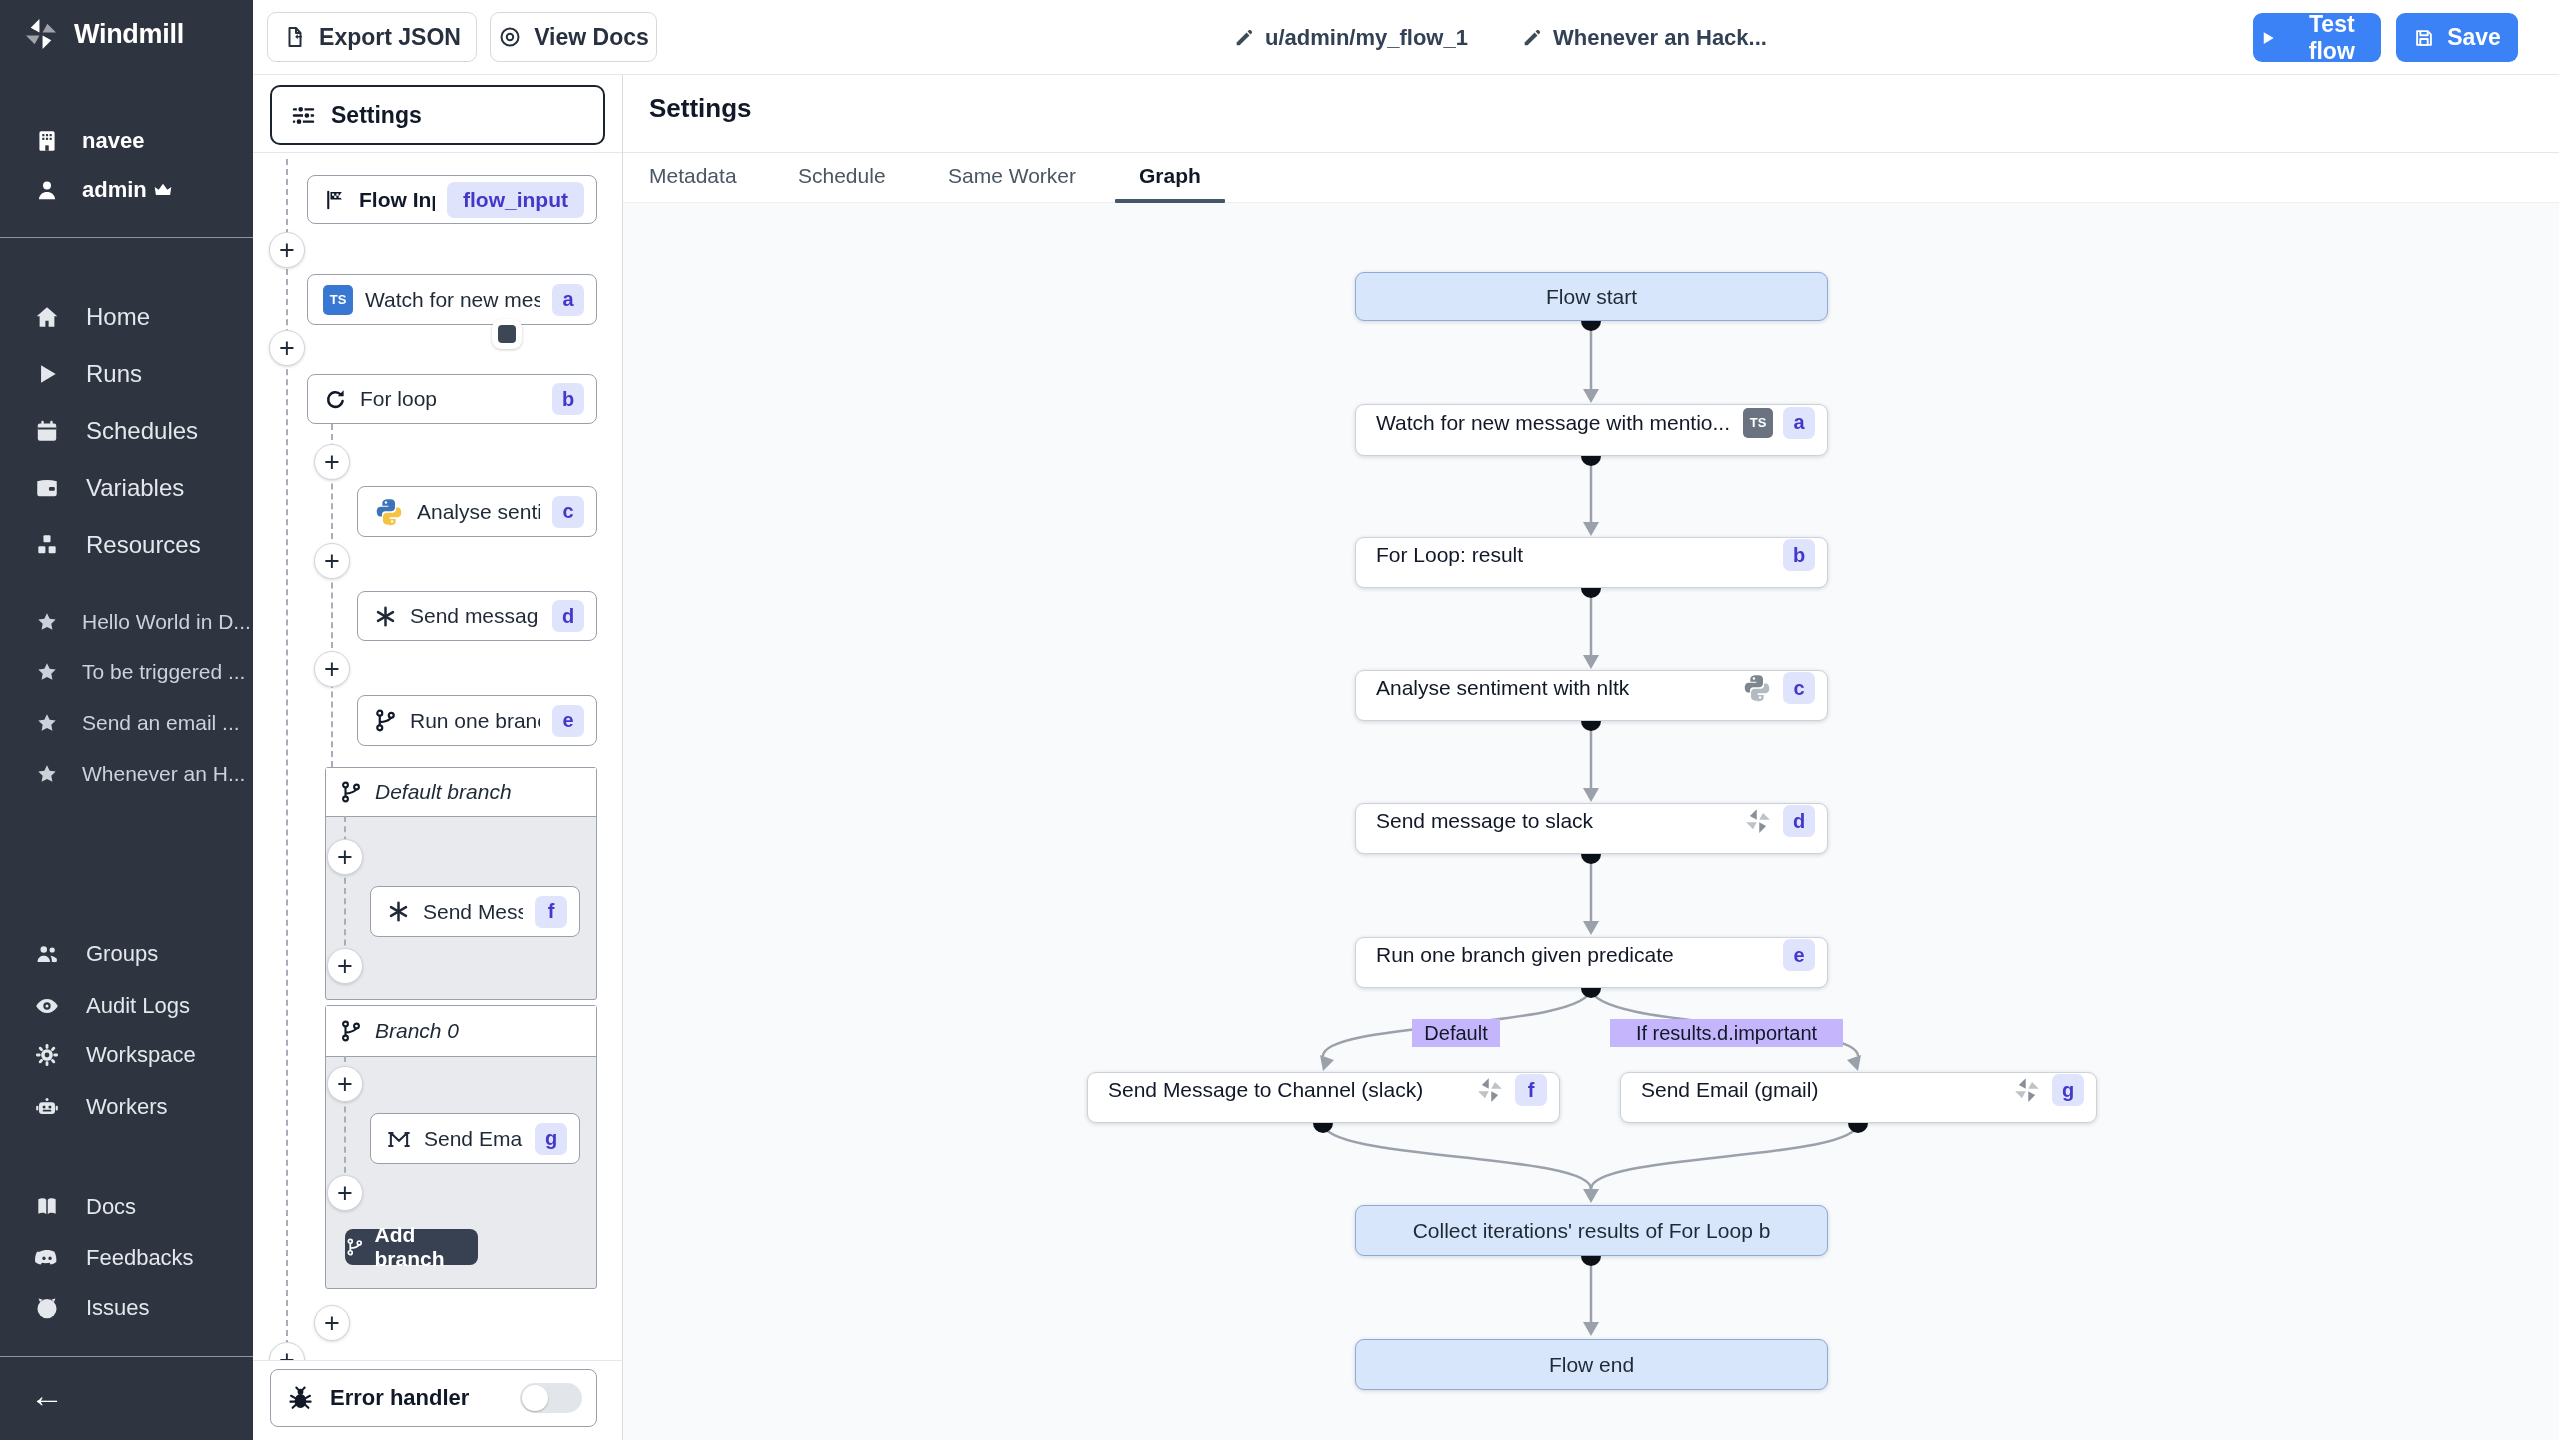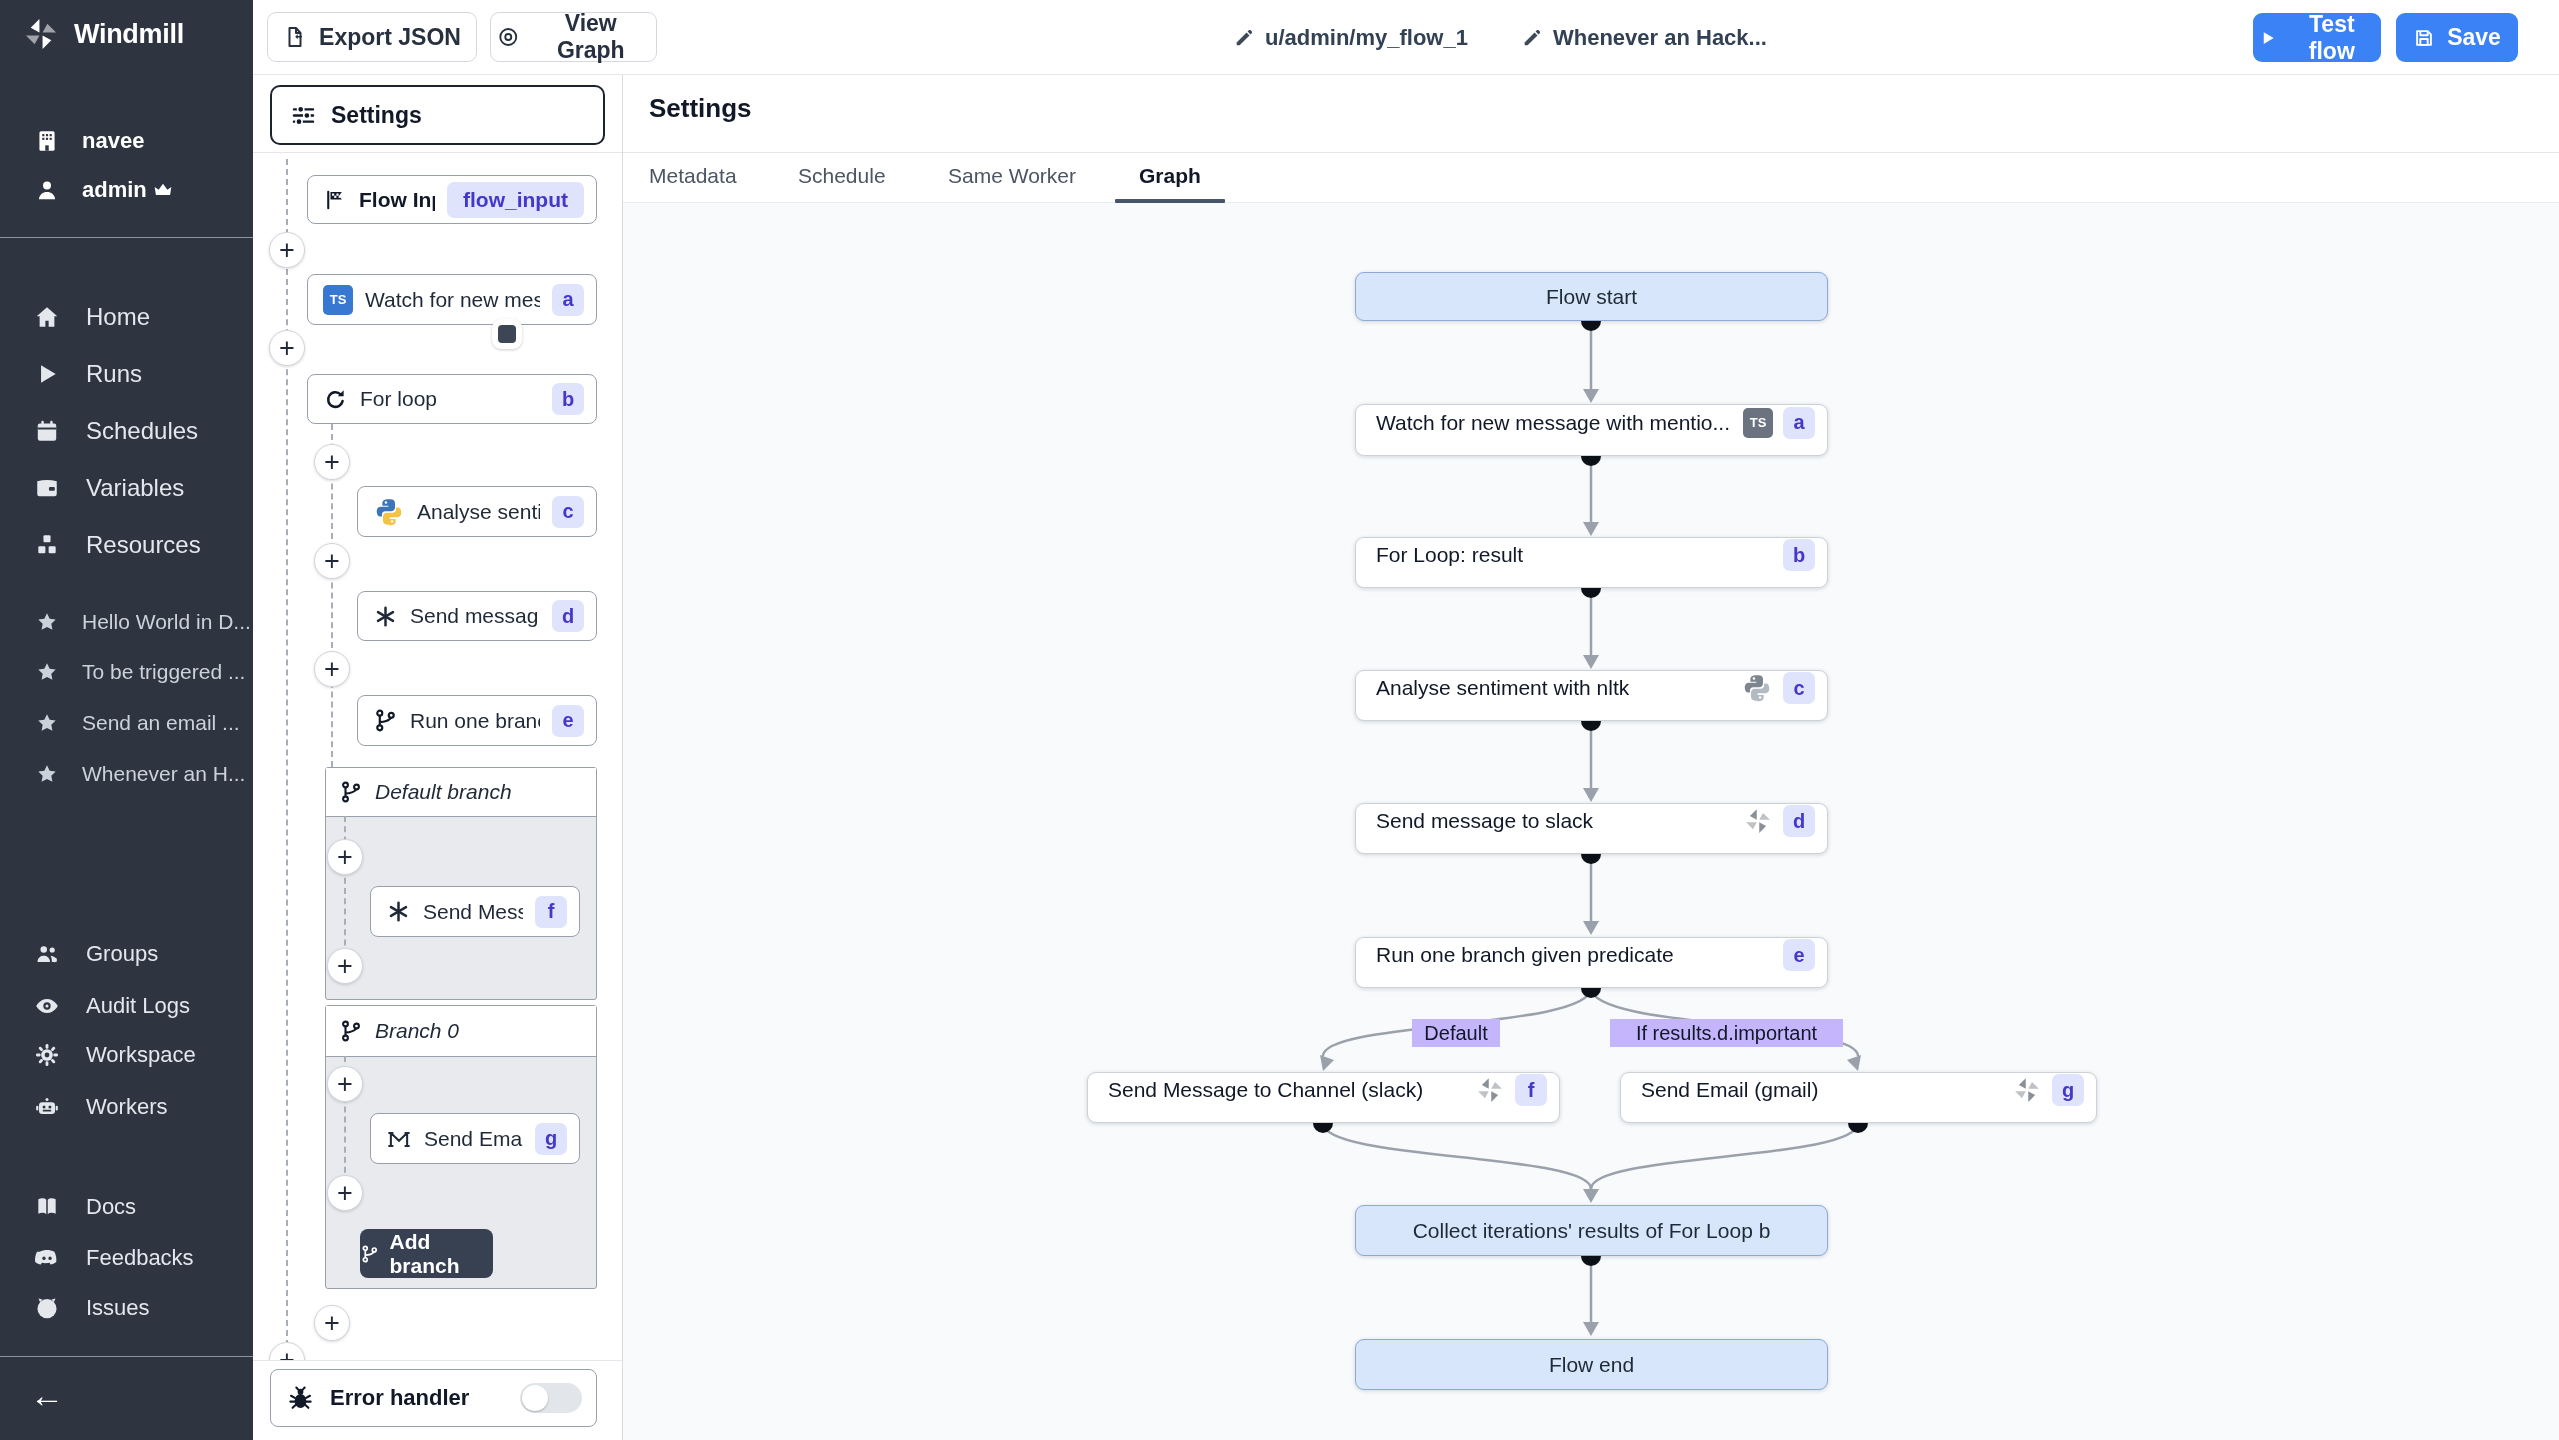--- a/index.html
+++ b/index.html
@@ -453,21 +453,21 @@
     <button class="tb-btn" style="left:14px;top:12px;width:210px;height:50px">
       <svg class="ic" width="24" height="24">
           <use href="#i-file-export"></use>
         </svg>
       <span>Export JSON</span>
     </button>
     <button class="tb-btn" style="left:237px;top:12px;width:167px;height:50px">
       <svg class="ic" width="24" height="24">
           <use href="#i-target"></use>
         </svg>
-      <span>View Graph</span>
+      <span>View Docs</span>
     </button>
 
     <div class="crumbs">
       <div class="crumb">
         <svg style="color:#3f4a59">
             <use href="#i-pencil"></use>
           </svg>
         <span>u/admin/my_flow_1</span>
       </div>
       <div class="crumb">
@@ -592,21 +592,21 @@
     <div class="dash" style="left:91px;top:981px;height:137px"></div>
     <div class="plus" style="left:74px;top:991px">+</div>
     <div class="pnode" style="left:117px;top:1038px;width:210px;height:51px">
       <svg class="ic" width="26" height="26" style="color:#1f2937">
           <use href="#i-gmail"></use>
         </svg>
       <span class="lbl">Send Emai...</span>
       <span class="badge">g</span>
     </div>
     <div class="plus" style="left:74px;top:1100px">+</div>
-    <div class="addbranch" style="left:107px;top:1154px;width:133px;height:49px">
+    <div class="addbranch" style="left:92px;top:1154px;width:133px;height:36px">
       <svg class="ic" width="22" height="22" style="color:#fff">
           <use href="#i-branch"></use>
         </svg>
       <span>Add branch</span>
     </div>
 
     <div class="plus" style="left:61px;top:1230px">+</div>
     <div class="plus" style="left:16px;top:1267px">+</div>
 
     <div class="panel-bottom">

